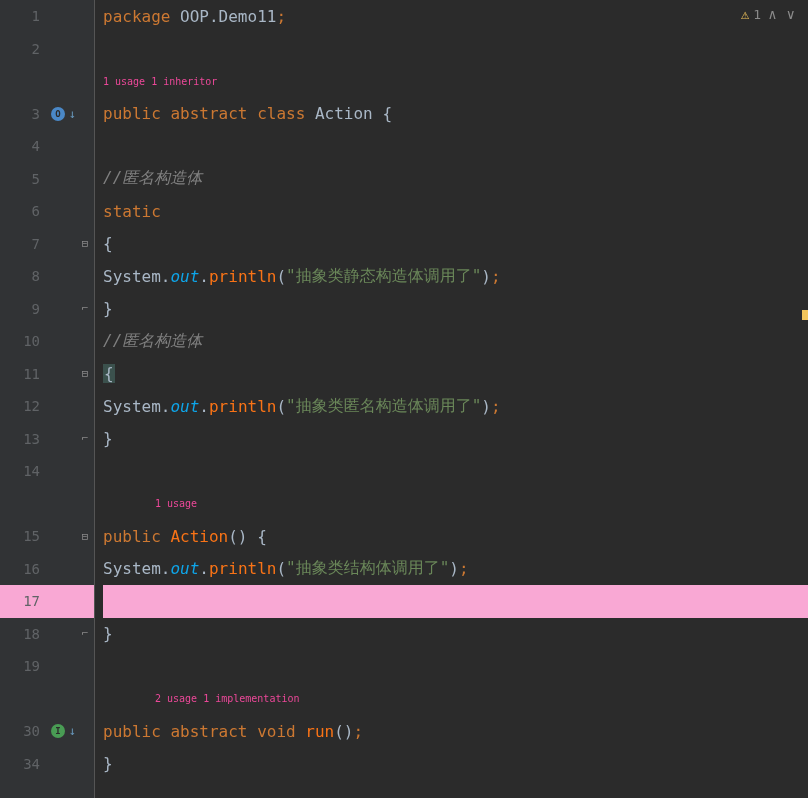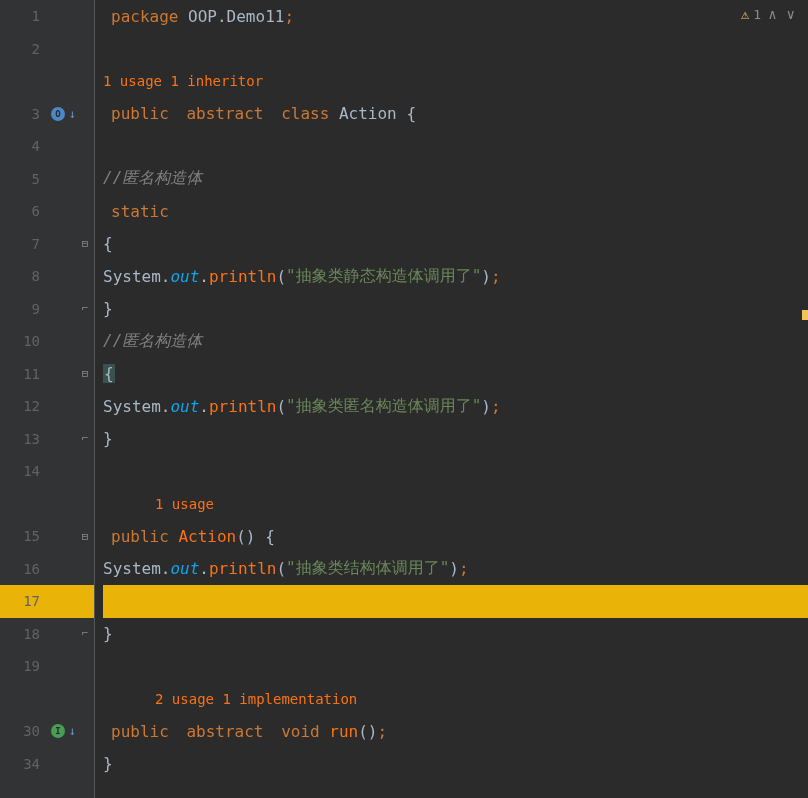--- a/index.html
+++ b/index.html
@@ -66,28 +66,28 @@
     height: 32.5px;
     display: flex;
     align-items: center;
     white-space: pre;
     font-size: 16px;
   }
   .hint-line {
     height: 32.5px;
     display: flex;
     align-items: center;
-    font-size: 14px;
-    color: #f97316;
+    font-size: 10px;
+    color: #ec4899;
     padding-left: 52px;
   }
   .current-line {
-    background: #eab308;
-  }
-  .kw { color: #cc7832; margin-left: 8px; }
+    background: #f9a8d4;
+  }
+  .kw { color: #cc7832; }
   .str { color: #6a8759; }
   .comment { color: #808080; font-style: italic; }
   .field-static { color: #0ea5e9; font-style: italic; }
   .method { color: #f97316; }
   .class-name { color: #a9b7c6; }
   .semicolon { color: #cc7832; }
   
   .inspection-badge {
     position: absolute;
     top: 6px;

